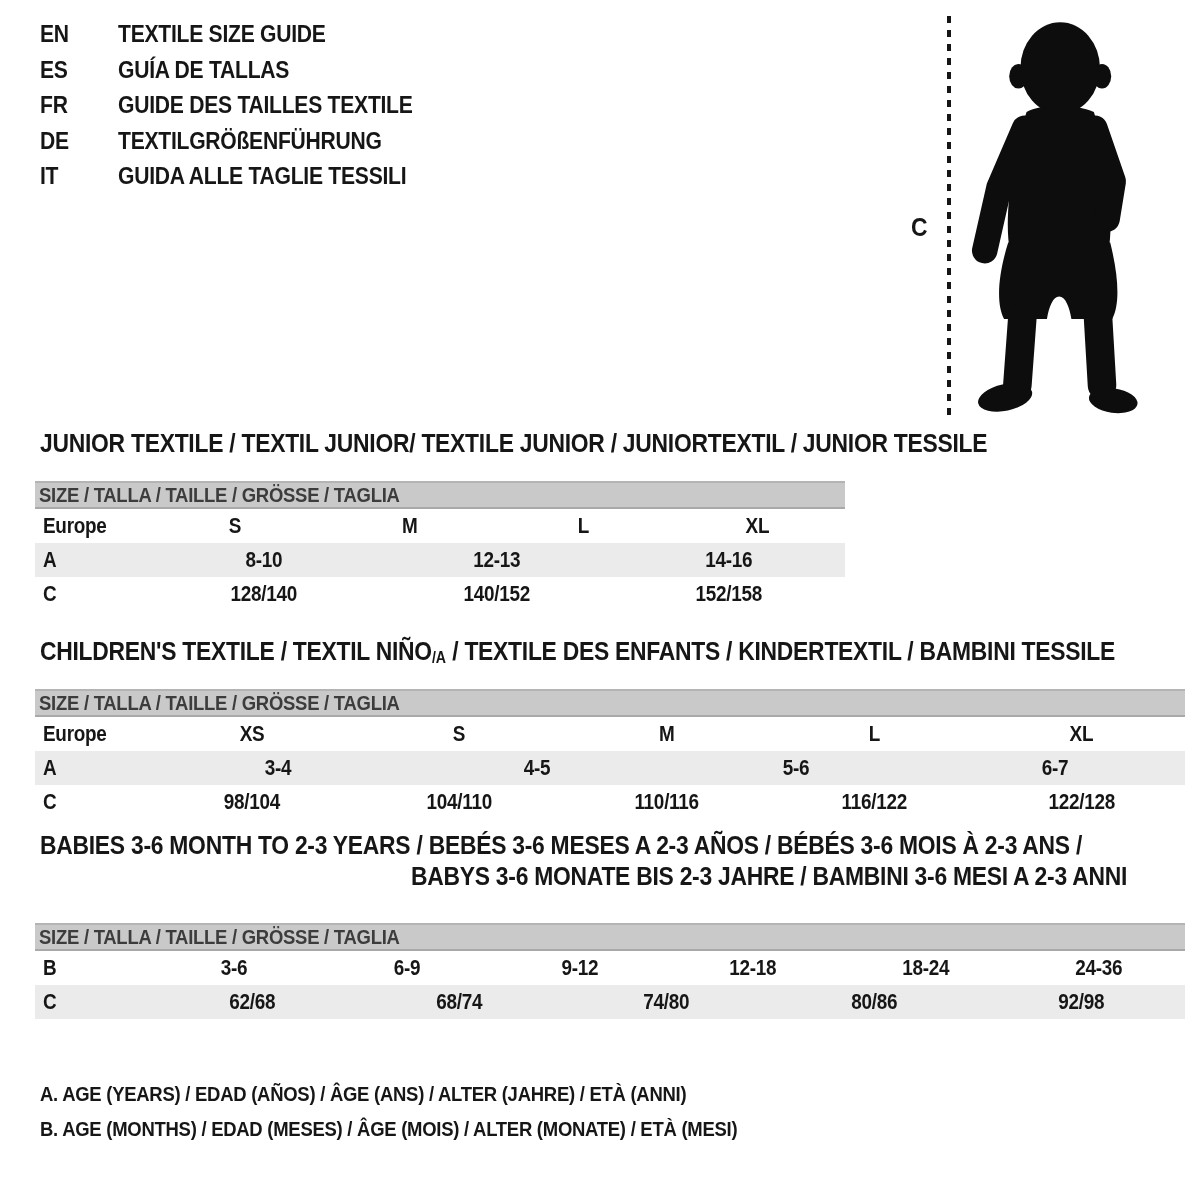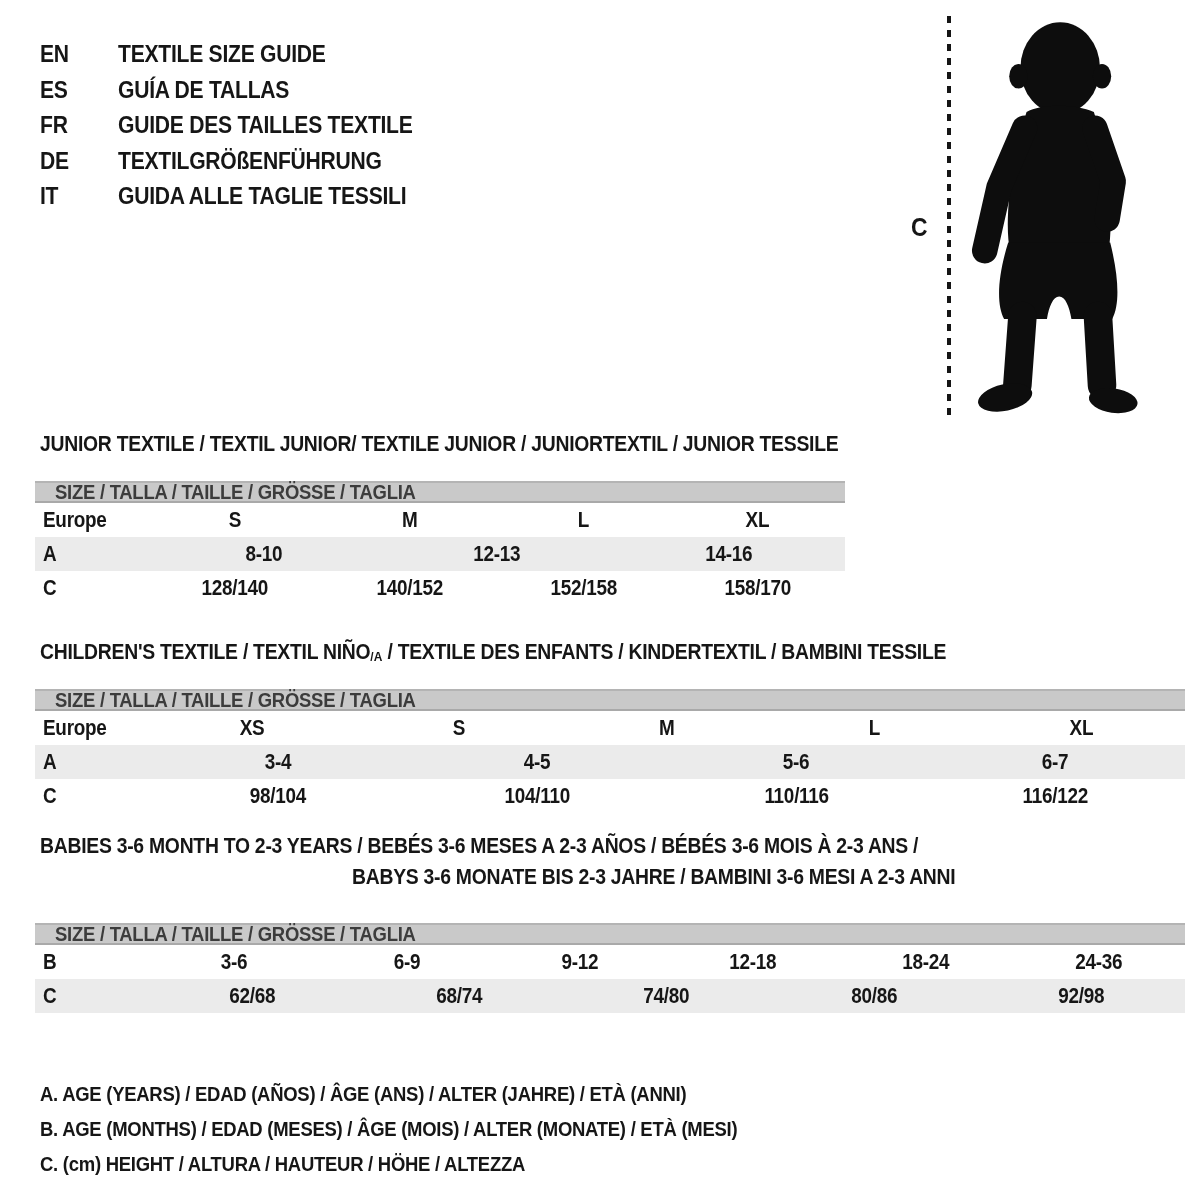--- a/index.html
+++ b/index.html
@@ -15,49 +15,49 @@
   .page{position:absolute;inset:0;}
   
   .cond{
     display:inline-block;
     transform:scaleX(.88);
     transform-origin:0 50%;
     letter-spacing:-.3px;
     white-space:nowrap;
   }
   
-  .lang-block{position:absolute;left:40px;top:36px;}
+  .lang-block{position:absolute;left:40px;top:16px;}
   .lang-row{height:35.5px;line-height:35.5px;font-size:24px;}
   .lang-code{display:inline-block;width:78px;vertical-align:top;}
   
   .c-label{position:absolute;left:911px;top:213px;font-size:26px;line-height:28px;}
   .dash-line{
     position:absolute;left:947px;top:16px;width:4px;height:402px;
     background:repeating-linear-gradient(to bottom,#151515 0 7px,transparent 7px 14px);
   }
   .baby-svg{position:absolute;left:952px;top:12px;width:196px;height:408px;}
   
   .sec-title{position:absolute;}
-  .sec-title-line{font-size:22px;line-height:31px;}
+  .sec-title-line{font-size:26px;line-height:31px;}
   .t-junior-title{left:40px;top:428px;}
   .t-children-title{left:40px;top:636px;}
   .t-babies-title{left:40px;top:830px;text-align:right;}
   .subpart{font-size:.62em;position:relative;top:.18em;letter-spacing:0;}
   
   .table{position:absolute;}
   .t-junior-table{left:35px;top:481px;width:810px;}
   .t-children-table{left:35px;top:689px;width:1150px;}
   .t-babies-table{left:35px;top:923px;width:1150px;}
   .bar{
-    height:22px;box-sizing:border-box;
+    height:28px;box-sizing:border-box;
     background:var(--bar,#c9c9c9);
     border-top:2px solid #b4b4b4;
     border-bottom:2px solid #a9a9a9;
     display:flex;align-items:center;
-    padding-left:20px;
+    padding-left:4px;
     font-size:21px;color:#3c3c3c;
   }
   .trow{display:flex;height:34px;}
   .trow.shaded{background:var(--shade,#ebebeb);}
   .cell{flex:1;display:flex;align-items:center;justify-content:center;font-size:21.5px;}
   .cell .cond{transform-origin:50% 50%;}
   .cell.label{flex:0 0 105px;justify-content:flex-start;padding-left:8px;}
   .cell.label .cond{transform-origin:0 50%;}
   
   .notes{position:absolute;left:40px;top:1064px;margin-top:12px;}
@@ -150,23 +150,20 @@
           </div>
           <div class="cell">
             <span class="cond">128/140</span>
           </div>
           <div class="cell">
             <span class="cond">140/152</span>
           </div>
           <div class="cell">
             <span class="cond">152/158</span>
           </div>
-          <div class="cell">
-            <span class="cond">158/170</span>
-          </div>
         </div>
       </div>
   </div>
 
   <div class="sec-title t-children-title">
       <div class="sec-title-line"><span class="cond"><span>CHILDREN'S TEXTILE / TEXTIL NIÑO</span><span class="subpart">/A</span><span> / TEXTILE DES ENFANTS / KINDERTEXTIL / BAMBINI TESSILE</span></span></div>
     </div>
   <div class="table t-children-table">
     <div class="bar">
       <span class="cond">SIZE / TALLA / TAILLE / GRÖSSE / TAGLIA</span>
@@ -218,20 +215,23 @@
           </div>
           <div class="cell">
             <span class="cond">104/110</span>
           </div>
           <div class="cell">
             <span class="cond">110/116</span>
           </div>
           <div class="cell">
             <span class="cond">116/122</span>
           </div>
+          <div class="cell">
+            <span class="cond">122/128</span>
+          </div>
         </div>
       </div>
   </div>
 
   <div class="sec-title t-babies-title">
       <div class="sec-title-line"><span class="cond"><span>BABIES 3-6 MONTH TO 2-3 YEARS / BEBÉS 3-6 MESES A 2-3 AÑOS / BÉBÉS 3-6 MOIS À 2-3 ANS /</span></span></div>
       <div class="sec-title-line"><span class="cond"><span>BABYS 3-6 MONATE BIS 2-3 JAHRE / BAMBINI 3-6 MESI A 2-3 ANNI</span></span></div>
     </div>
   <div class="table t-babies-table">
     <div class="bar">
@@ -280,16 +280,15 @@
           <div class="cell">
             <span class="cond">92/98</span>
           </div>
         </div>
       </div>
   </div>
 
   <footer class="notes">
       <div class="note-line"><span class="cond">A. AGE (YEARS) / EDAD (AÑOS) / ÂGE (ANS) / ALTER (JAHRE) / ETÀ (ANNI)</span></div>
       <div class="note-line"><span class="cond">B. AGE (MONTHS) / EDAD (MESES) / ÂGE (MOIS) / ALTER (MONATE) / ETÀ (MESI)</span></div>
-      <div class="note-line"><span class="cond">C. (cm) HEIGHT / ALTURA / HAUTEUR / HÖHE / ALTEZZA</span></div>
     </footer>
 
 </div>
 
 </body></html>

